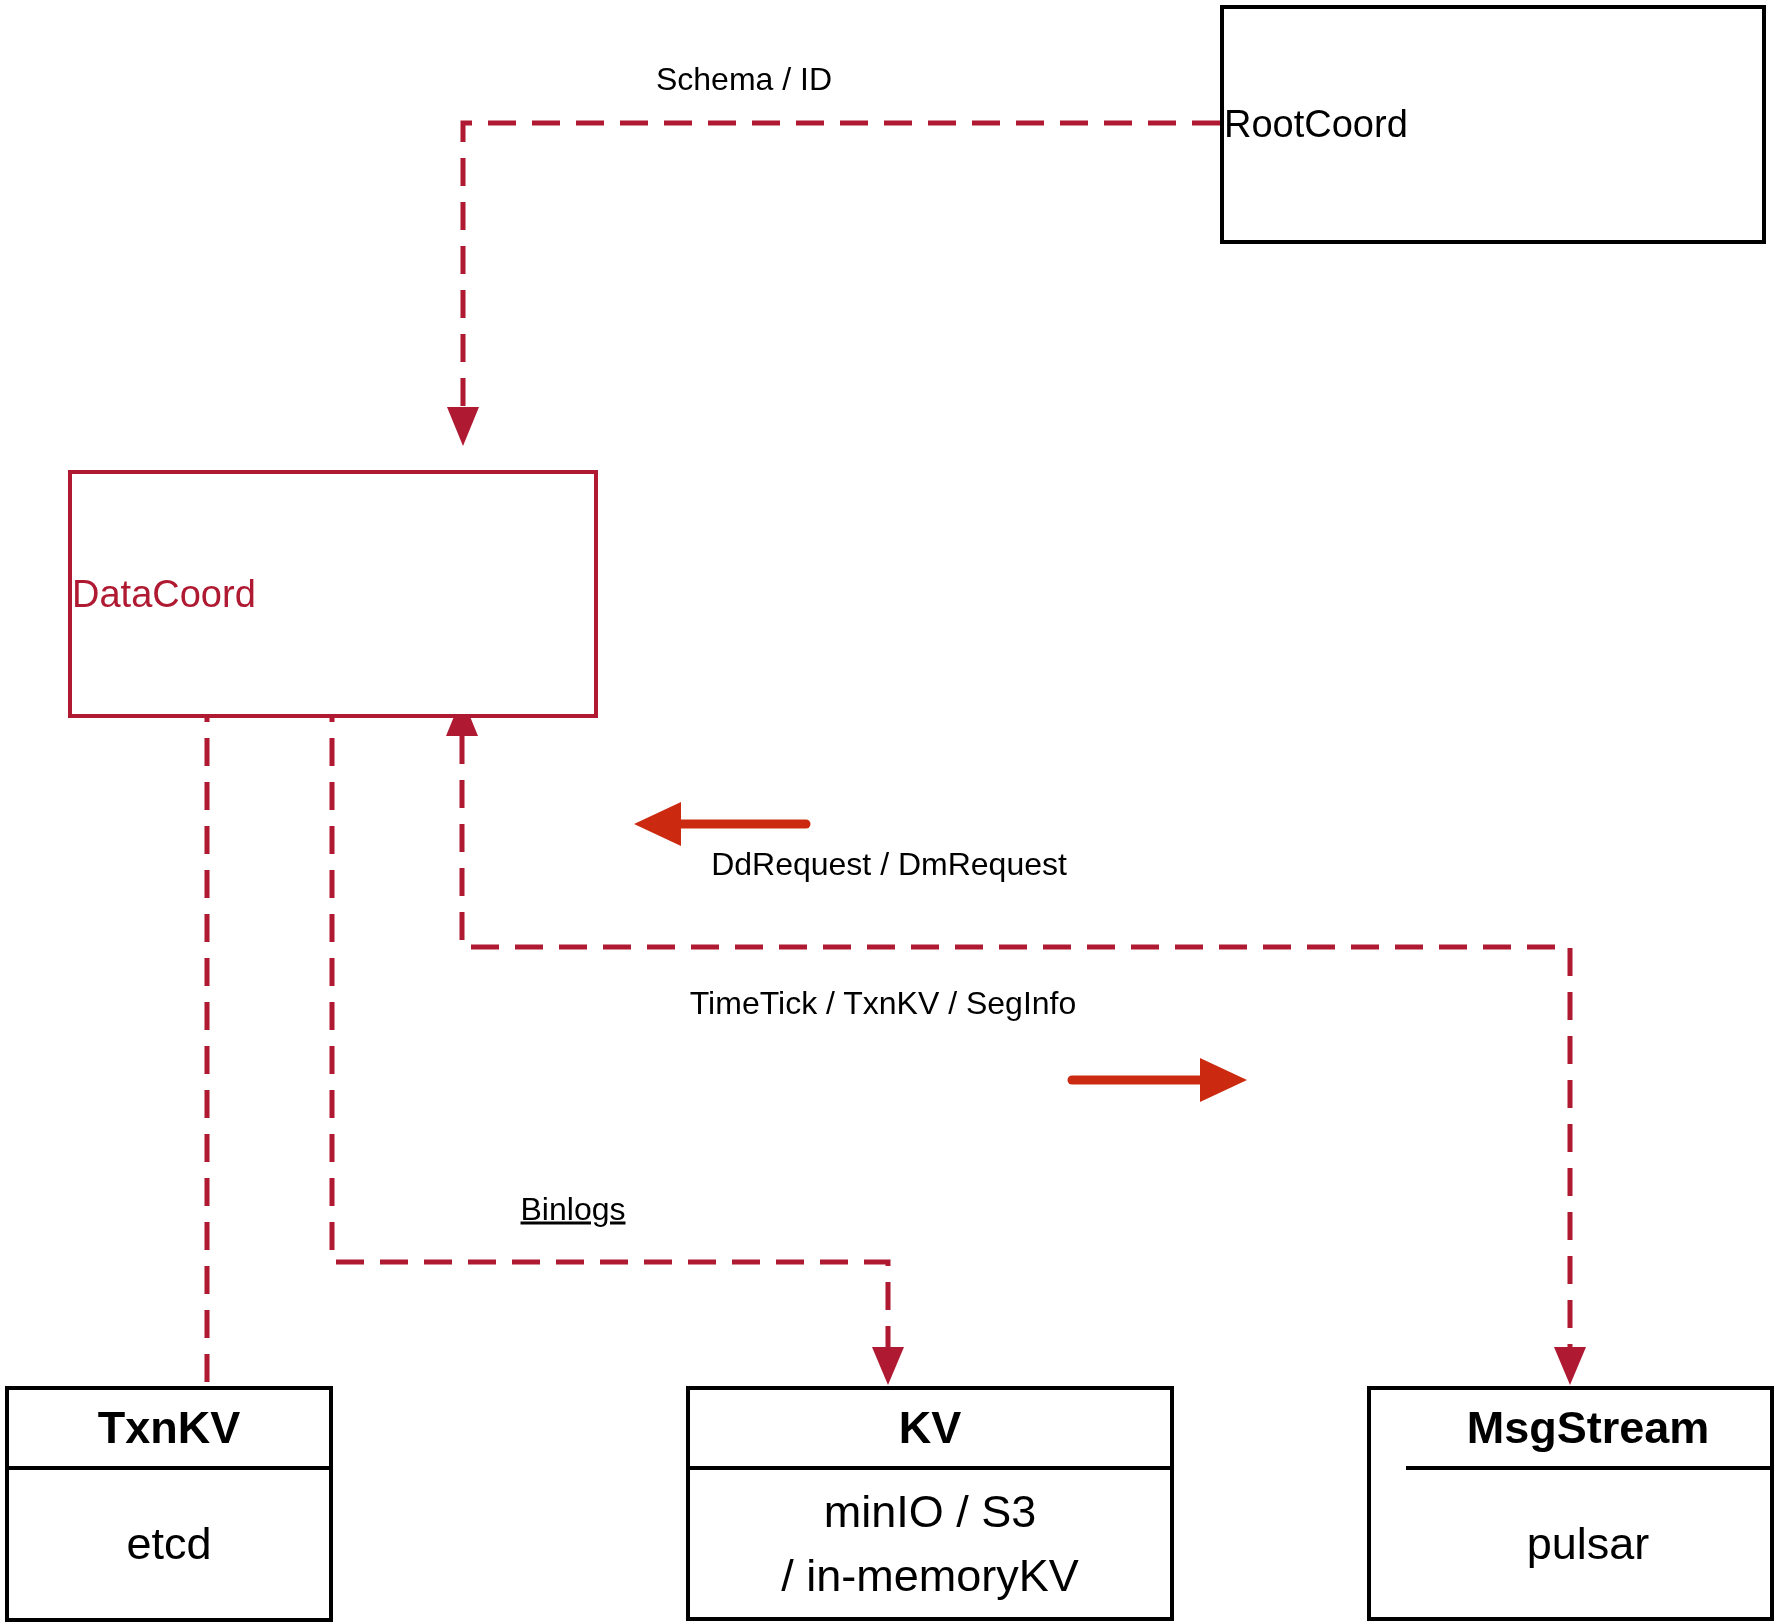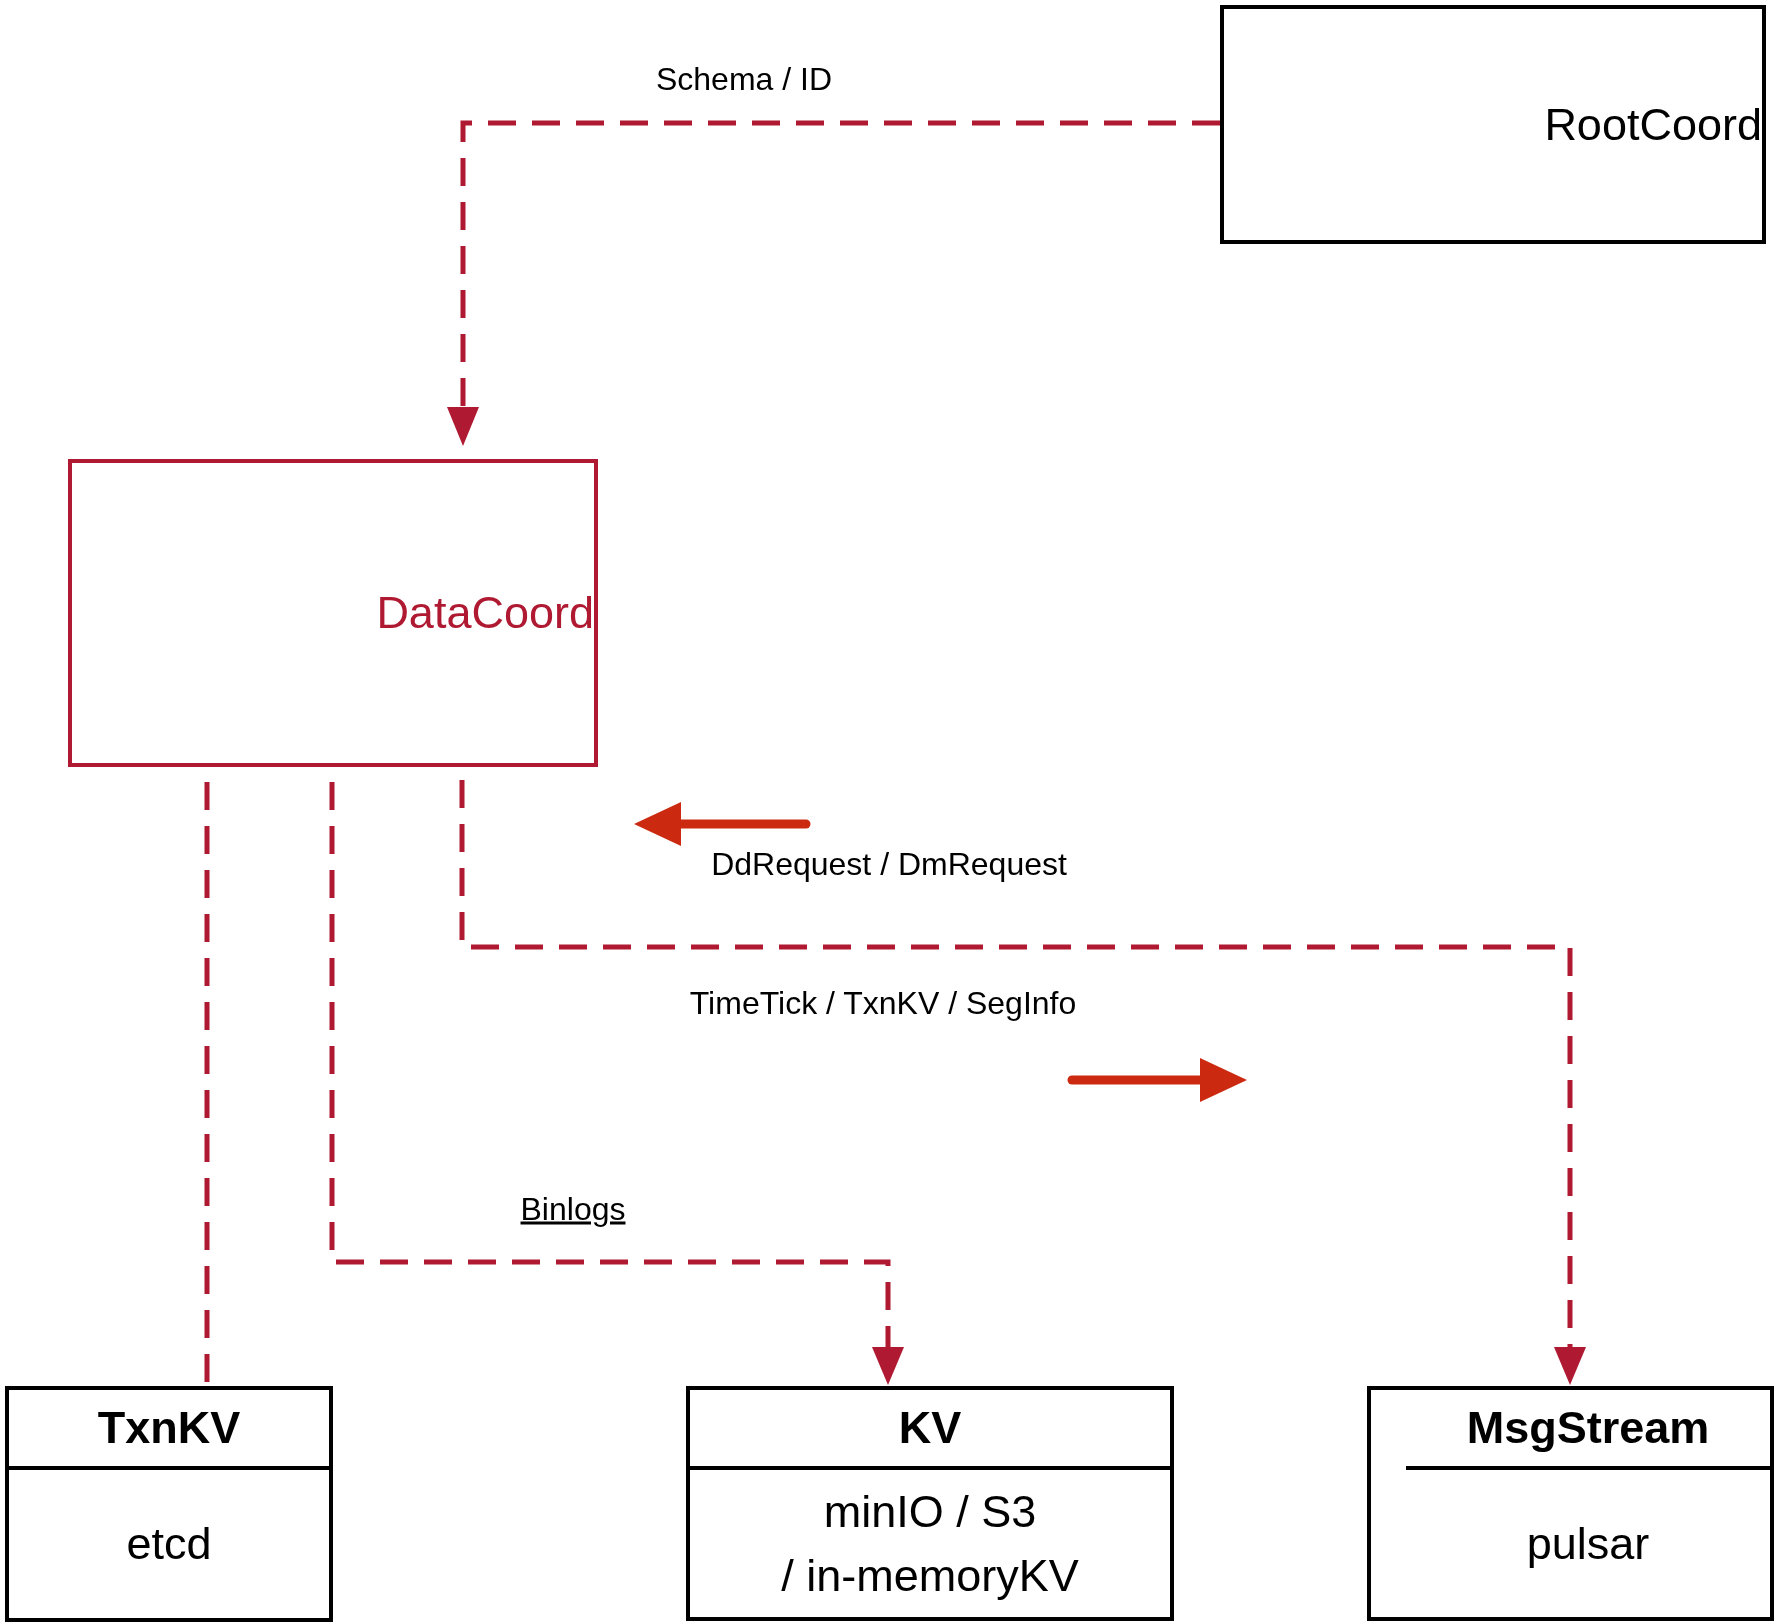--- a/index.html
+++ b/index.html
@@ -43,22 +43,22 @@
 
   .node {
     position: absolute;
     box-sizing: border-box;
     background: var(--bg);
     border: 4px solid var(--ink);
   }
   .node.single {
     display: flex;
     align-items: center;
-    justify-content: flex-end;
-    font-size: 45px;
+    justify-content: flex-start;
+    font-size: 38px;
     color: var(--ink);
   }
   .node.accent {
     border-color: var(--line-red);
     color: var(--line-red);
   }
   .node.uml {
     display: flex;
     flex-direction: column;
   }
@@ -125,21 +125,21 @@
     <g>
       <line class="solid-shaft" x1="1072" y1="1080" x2="1200" y2="1080"></line>
       <polygon class="solid-head" points="1247,1080 1200,1058 1200,1102"></polygon>
     </g>
   </svg>
 
   <div class="node single" style="left:1220px; top:5px; width:546px; height:239px;">
     <span>RootCoord</span>
   </div>
 
-  <div class="node single accent" style="left:68px; top:459px; width:530px; height:308px;">
+  <div class="node single accent" style="left:68px; top:470px; width:530px; height:248px;">
     <span>DataCoord</span>
   </div>
 
   <div class="node uml" style="left:5px; top:1386px; width:328px; height:236px;">
     <div class="hdr">TxnKV</div>
     <div class="bd">
       <span>etcd</span>
     </div>
   </div>
 

